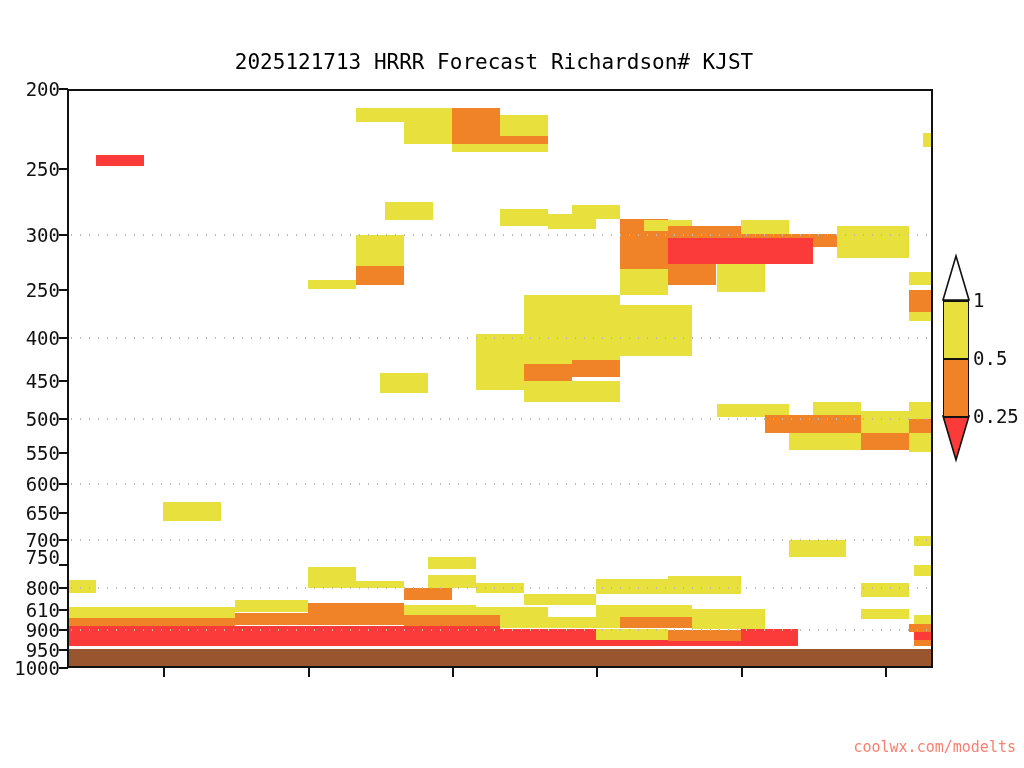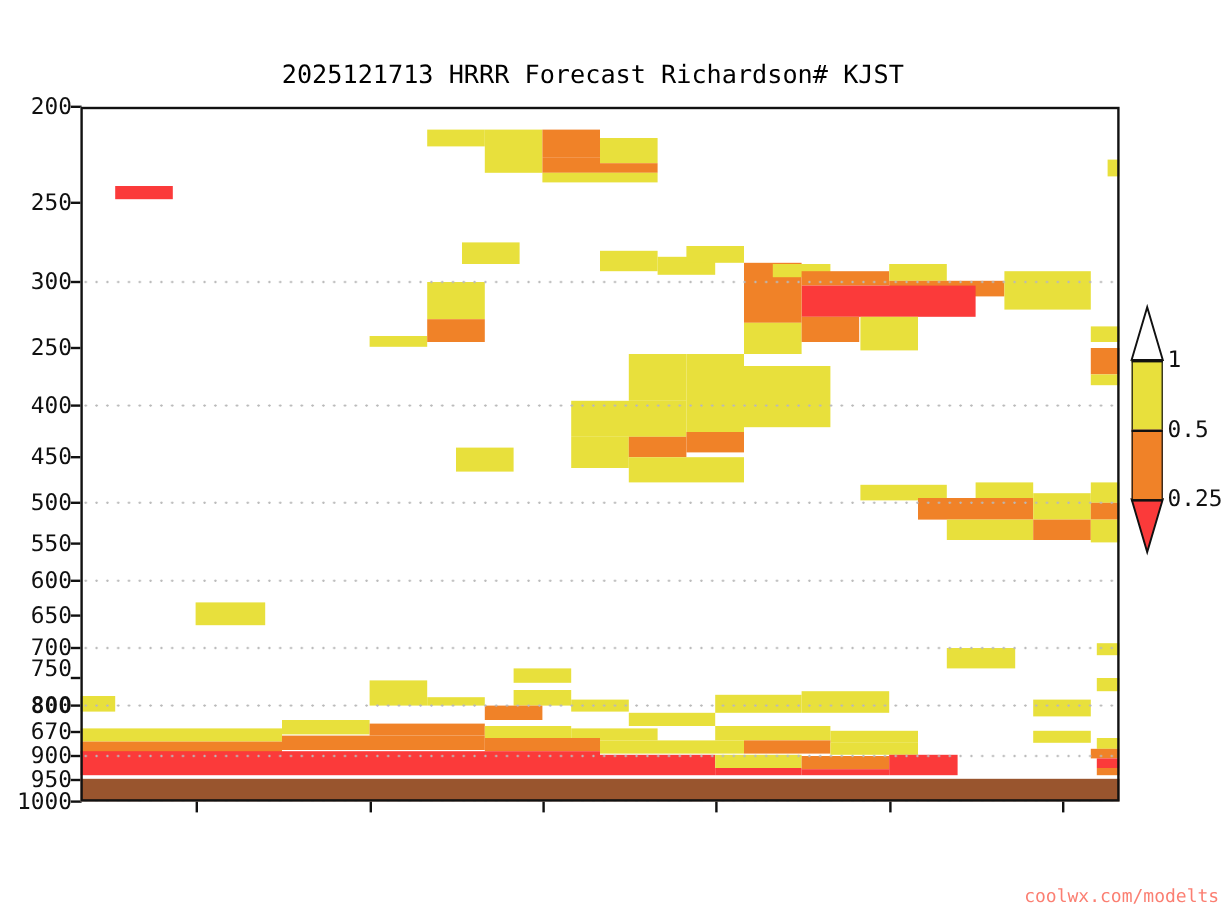--- a/index.html
+++ b/index.html
@@ -70,22 +70,22 @@
       <div class="ytick" style="top: 145.867px;">300</div>
       <div class="ytick" style="top: 201.323px;">250</div>
       <div class="ytick" style="top: 249.362px;">400</div>
       <div class="ytick" style="top: 291.735px;">450</div>
       <div class="ytick" style="top: 329.638px; text-align: right;">500</div>
       <div class="ytick" style="top: 363.926px;">550</div>
       <div class="ytick" style="top: 395.229px;">600</div>
       <div class="ytick" style="top: 424.025px;">650</div>
       <div class="ytick" style="top: 450.685px;">700</div>
       <div class="ytick" style="top: 468px;">750</div>
-      <div class="ytick" style="top: 498.723px; font-weight: bold;">800</div>
-      <div class="ytick" style="top: 520.533px;">670</div>
+      <div class="ytick" style="top: 498.723px;">800</div>
+      <div class="ytick" style="top: 520.533px;">610</div>
       <div class="ytick" style="top: 541.096px; text-align: center;">900</div>
       <div class="ytick" style="top: 560.547px;">950</div>
       <div class="ytick" style="top: 579px;">1000</div>
     </div>
   <div id="yticksmarks">
       <div class="ytm" style="top: 0px;"></div>
       <div class="ytm" style="top: 80.2765px;"></div>
       <div class="ytm" style="top: 145.867px;"></div>
       <div class="ytm" style="top: 201.323px;"></div>
       <div class="ytm" style="top: 249.362px;"></div>

